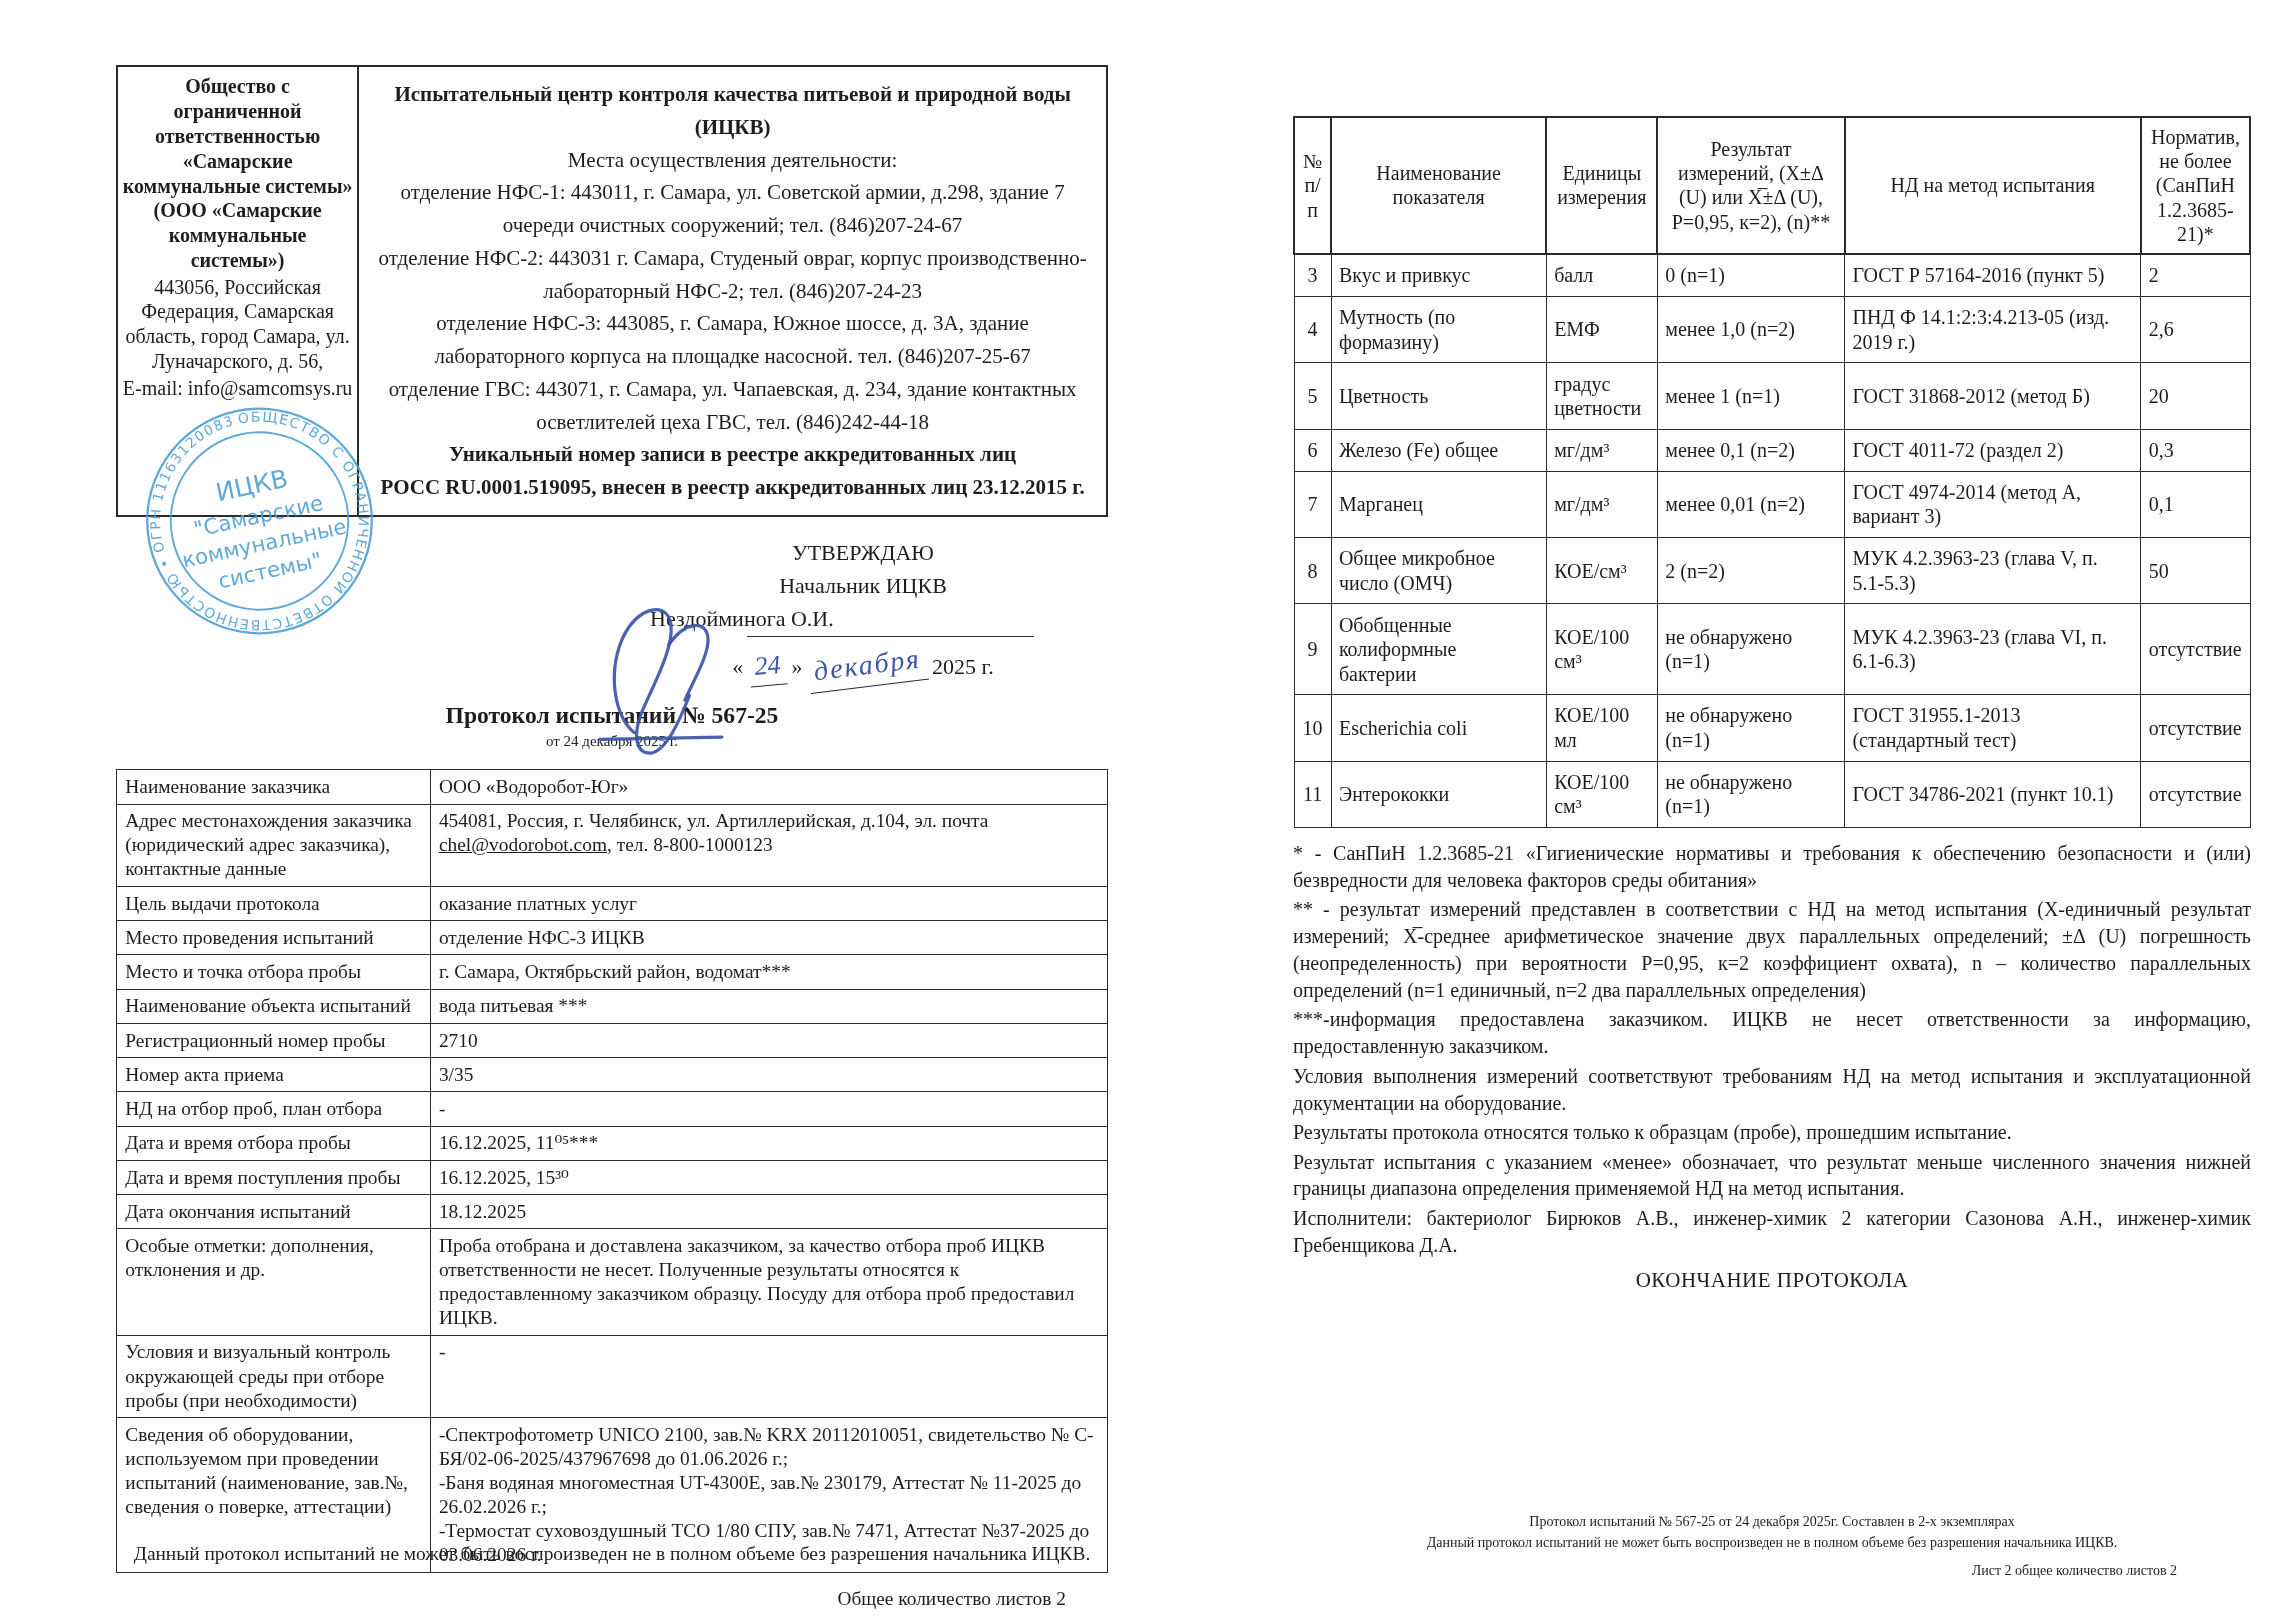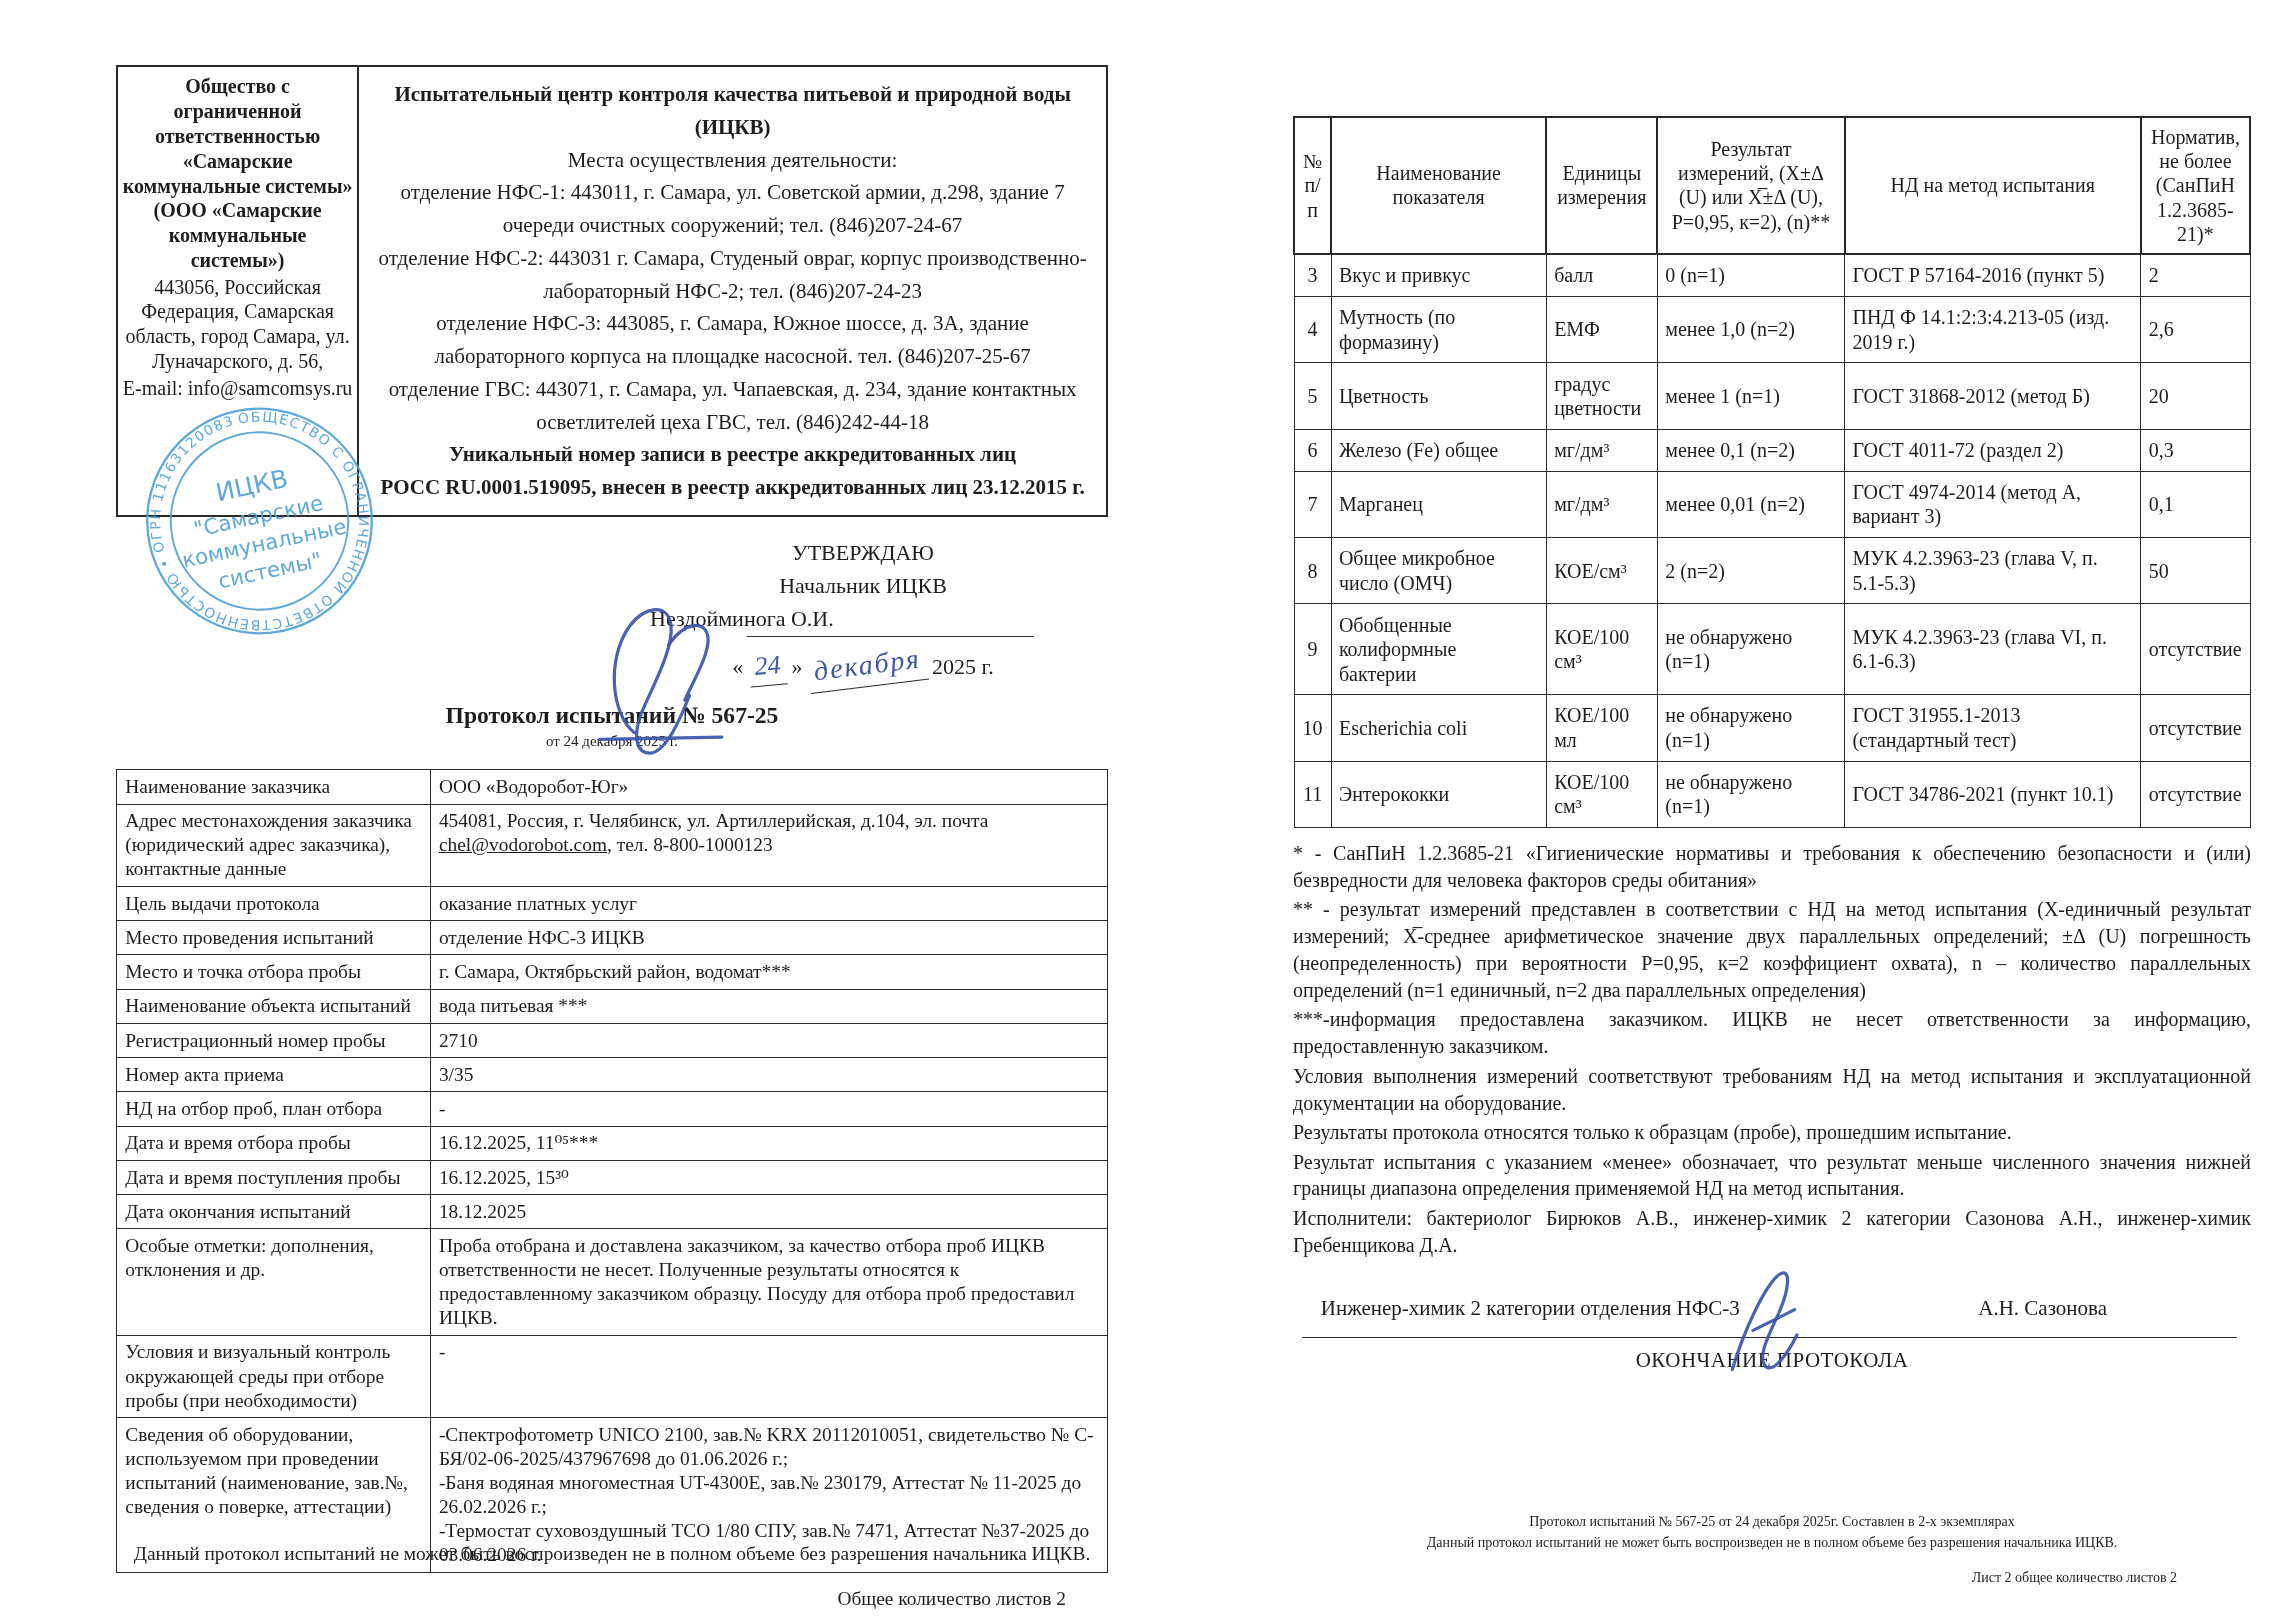--- a/index.html
+++ b/index.html
@@ -61,21 +61,21 @@
   .signoff-name{font-size:21px;margin-left:auto;margin-right:116px;}
   .sig-saz{position:absolute;left:398px;top:-42px;}
   .end-line{margin-top:9.3px;text-align:center;font-size:21px;letter-spacing:0.5px;}
 
   
   .pfooter{position:absolute;left:0;right:0;font-size:19.4px;}
   .pfooter-left{top:1478px;}
   .pfooter-right{top:1443px;font-size:14px;}
   .f-center{text-align:center;}
   .f-right-1{text-align:right;padding-right:42px;margin-top:23px;}
-  .f-right-2{text-align:right;padding-right:74px;margin-top:19px;}
+  .f-right-2{text-align:right;padding-right:74px;margin-top:12px;}
   .pfooter-right .f-center{margin-top:5.6px;}
 
   .stamp text{font-family:"DejaVu Sans","Liberation Sans",sans-serif;fill:#4d9fd6;}
   .sigpath{stroke:#3b55a8;stroke-width:7;fill:none;stroke-linecap:round;stroke-linejoin:round;opacity:.92;}
 </style>
 </head>
 <body>
 
 <div class="sheet">
 
@@ -315,28 +315,20 @@
     <div class="footnotes">
       <p>* - СанПиН 1.2.3685-21 «Гигиенические нормативы и требования к обеспечению безопасности и (или) безвредности для человека факторов среды обитания»</p>
       <p>** - результат измерений представлен в соответствии с НД на метод испытания (Х-единичный результат измерений; Х̅-среднее арифметическое значение двух параллельных определений; ±Δ (U) погрешность (неопределенность) при вероятности Р=0,95, к=2 коэффициент охвата), n – количество параллельных определений (n=1 единичный, n=2 два параллельных определения)</p>
       <p>***-информация предоставлена заказчиком. ИЦКВ не несет ответственности за информацию, предоставленную заказчиком.</p>
       <p>Условия выполнения измерений соответствуют требованиям НД на метод испытания и эксплуатационной документации на оборудование.</p>
       <p>Результаты протокола относятся только к образцам (пробе), прошедшим испытание.</p>
       <p>Результат испытания с указанием «менее» обозначает, что результат меньше численного значения нижней границы диапазона определения применяемой НД на метод испытания.</p>
       <p>Исполнители: бактериолог Бирюков А.В., инженер-химик 2 категории Сазонова А.Н., инженер-химик Гребенщикова Д.А.</p>
     </div>
 
-    <div class="signoff-row">
-      <span class="signoff-pos">Инженер-химик 2 категории отделения НФС-3</span>
-      <svg class="sig-saz" width="120" height="139" viewBox="0 0 260 300">
-        <path class="sigpath" d="M 70 250 C 95 165, 140 70, 170 45 C 198 25, 196 75, 165 140 C 145 183, 125 225, 142 243 C 160 258, 190 215, 210 175"></path>
-        <path class="sigpath" d="M 115 165 L 205 120"></path>
-      </svg>
-      <span class="signoff-name">А.Н. Сазонова</span>
-    </div>
     <div class="end-line">ОКОНЧАНИЕ ПРОТОКОЛА</div>
 
     <div class="pfooter pfooter-right">
       <div class="f-center">Протокол испытаний № 567-25 от 24 декабря 2025г. Составлен в 2-х экземплярах</div>
       <div class="f-center">Данный протокол испытаний не может быть воспроизведен не в полном объеме без разрешения начальника ИЦКВ.</div>
       <div class="f-right-2">Лист 2 общее количество листов 2</div>
     </div>
   </div>
 
 </div>

